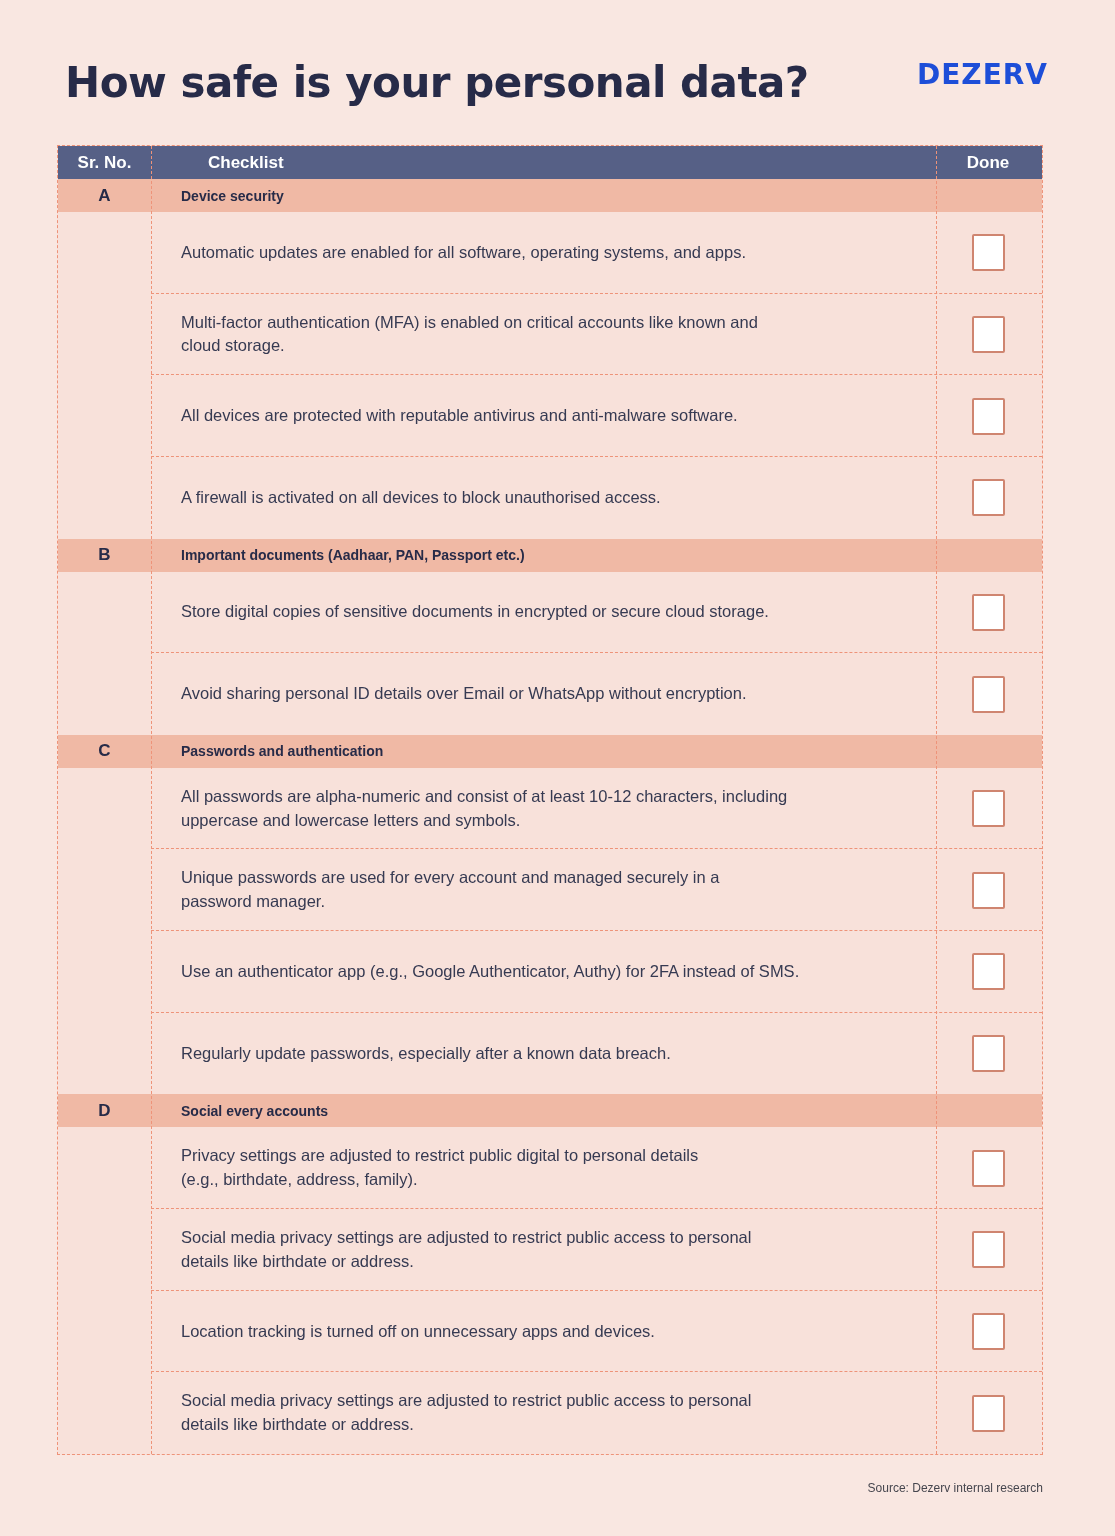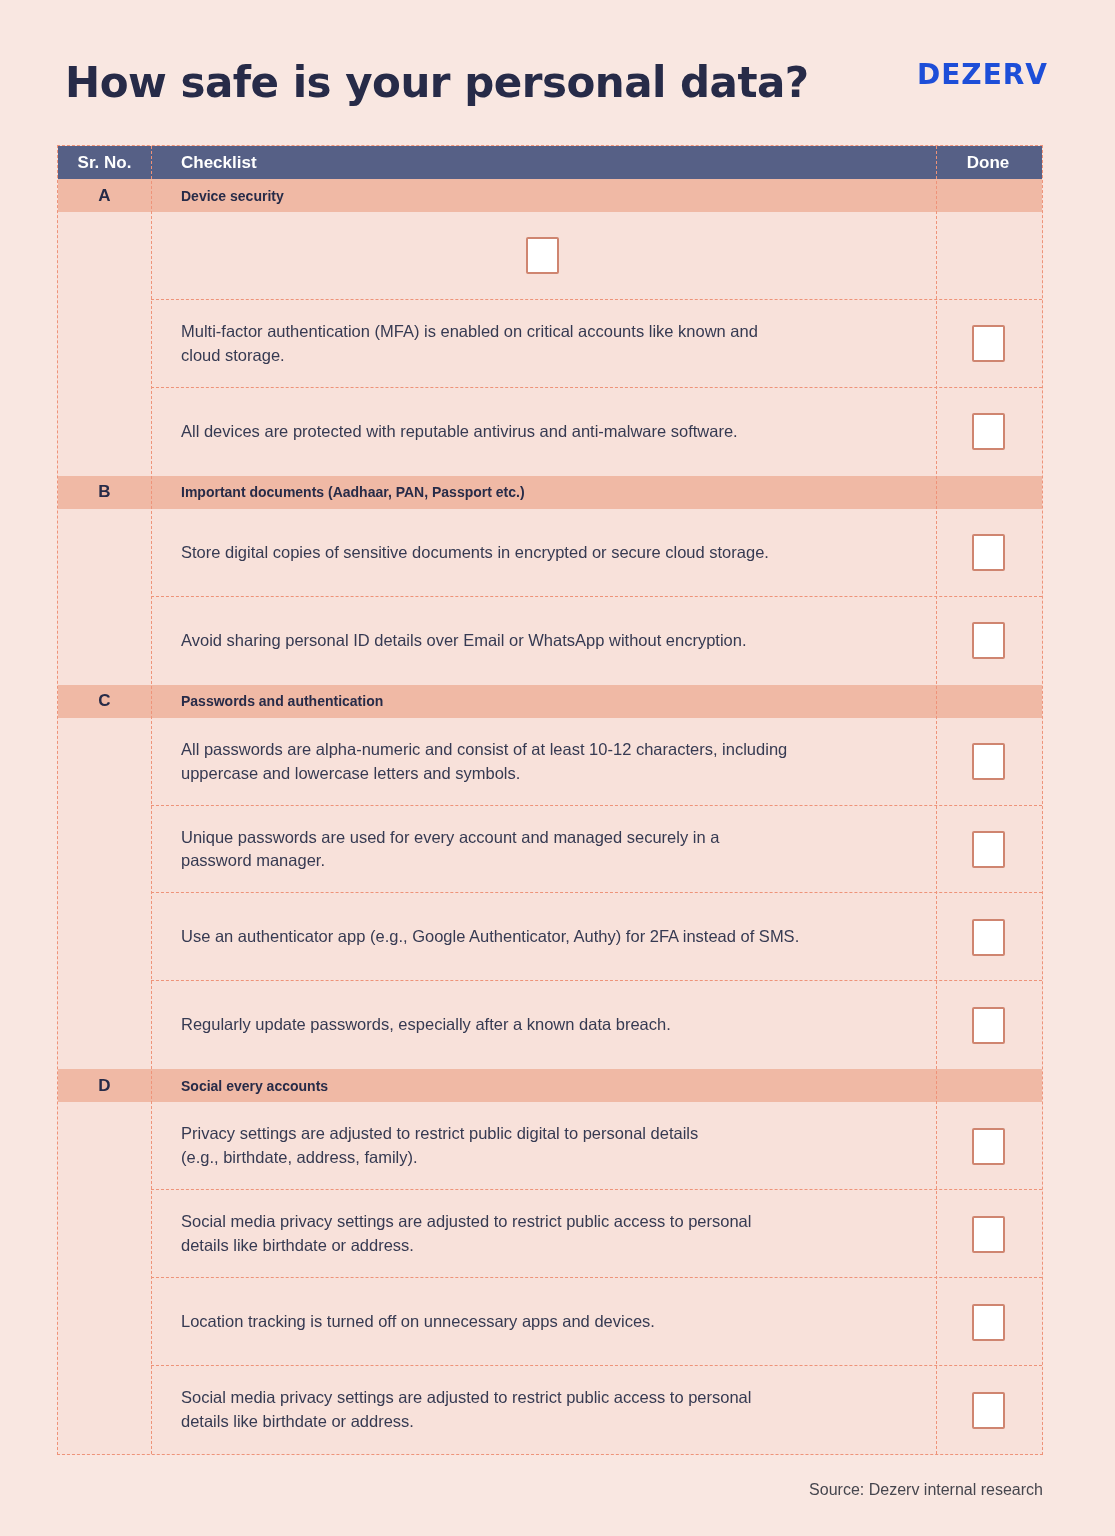--- a/index.html
+++ b/index.html
@@ -37,21 +37,21 @@
     background:var(--table-background);
     border:1.5px dashed var(--dashed-border);
     display:flex;flex-direction:column;
   }
   .row{
     display:grid;grid-template-columns:93px 1fr 108px;
     position:relative;align-items:center;flex:0 0 auto;
   }
   .row.head{
     height:33px;background:var(--header-row);
-    color:#ffffff;font-weight:700;font-size:17px;
+    color:#ffffff;font-weight:700;font-size:17px;gap:27px;
   }
   .row.section{
     height:33px;background:var(--section-row);
     color:var(--heading-text);font-weight:700;
   }
   .row.item{flex:1 1 0;}
   .row.item + .row.item::before{
     content:"";position:absolute;left:93px;right:0;top:-1px;
     border-top:1.5px dashed var(--dashed-border);
   }
@@ -70,21 +70,21 @@
     display:inline-block;cursor:pointer;
   }
   .vline{
     position:absolute;top:0;bottom:0;width:0;
     border-left:1.5px dashed var(--dashed-border);pointer-events:none;
   }
   .v1{left:93px;}
   .v2{left:878px;}
   .source-note{
     position:absolute;right:72px;top:1481px;
-    font-size:16px;color:#46464e;
+    font-size:12px;color:#46464e;
   }
 </style>
 </head>
 <body>
 
 <h1 class="page-title">How safe is your personal data?</h1>
 <div class="brand-logo">DEZERV</div>
 
 <div class="checklist-table">
   <div class="row head">
@@ -94,20 +94,21 @@
   </div>
 
   <div class="row section">
     <div class="c1 section-letter">A</div>
     <div class="c2 section-title">Device security</div>
     <div class="c3"></div>
   </div>
 
   <div class="row item">
     <div class="c1"></div>
+    <div class="c2 item-text">Automatic updates are enabled for all software, operating systems, and apps.</div>
     <div class="c3">
       <span class="checkbox"></span>
     </div>
   </div>
 
   <div class="row item">
     <div class="c1"></div>
     <div class="c2 item-text">Multi-factor authentication (MFA) is enabled on critical accounts like known and
 cloud storage.</div>
     <div class="c3">
@@ -116,20 +117,27 @@
   </div>
 
   <div class="row item">
     <div class="c1"></div>
     <div class="c2 item-text">All devices are protected with reputable antivirus and anti-malware software.</div>
     <div class="c3">
       <span class="checkbox"></span>
     </div>
   </div>
 
+  <div class="row item">
+    <div class="c1"></div>
+    <div class="c2 item-text">A firewall is activated on all devices to block unauthorised access.</div>
+    <div class="c3">
+      <span class="checkbox"></span>
+    </div>
+  </div>
 
   <div class="row section">
     <div class="c1 section-letter">B</div>
     <div class="c2 section-title">Important documents (Aadhaar, PAN, Passport etc.)</div>
     <div class="c3"></div>
   </div>
 
   <div class="row item">
     <div class="c1"></div>
     <div class="c2 item-text">Store digital copies of sensitive documents in encrypted or secure cloud storage.</div>

